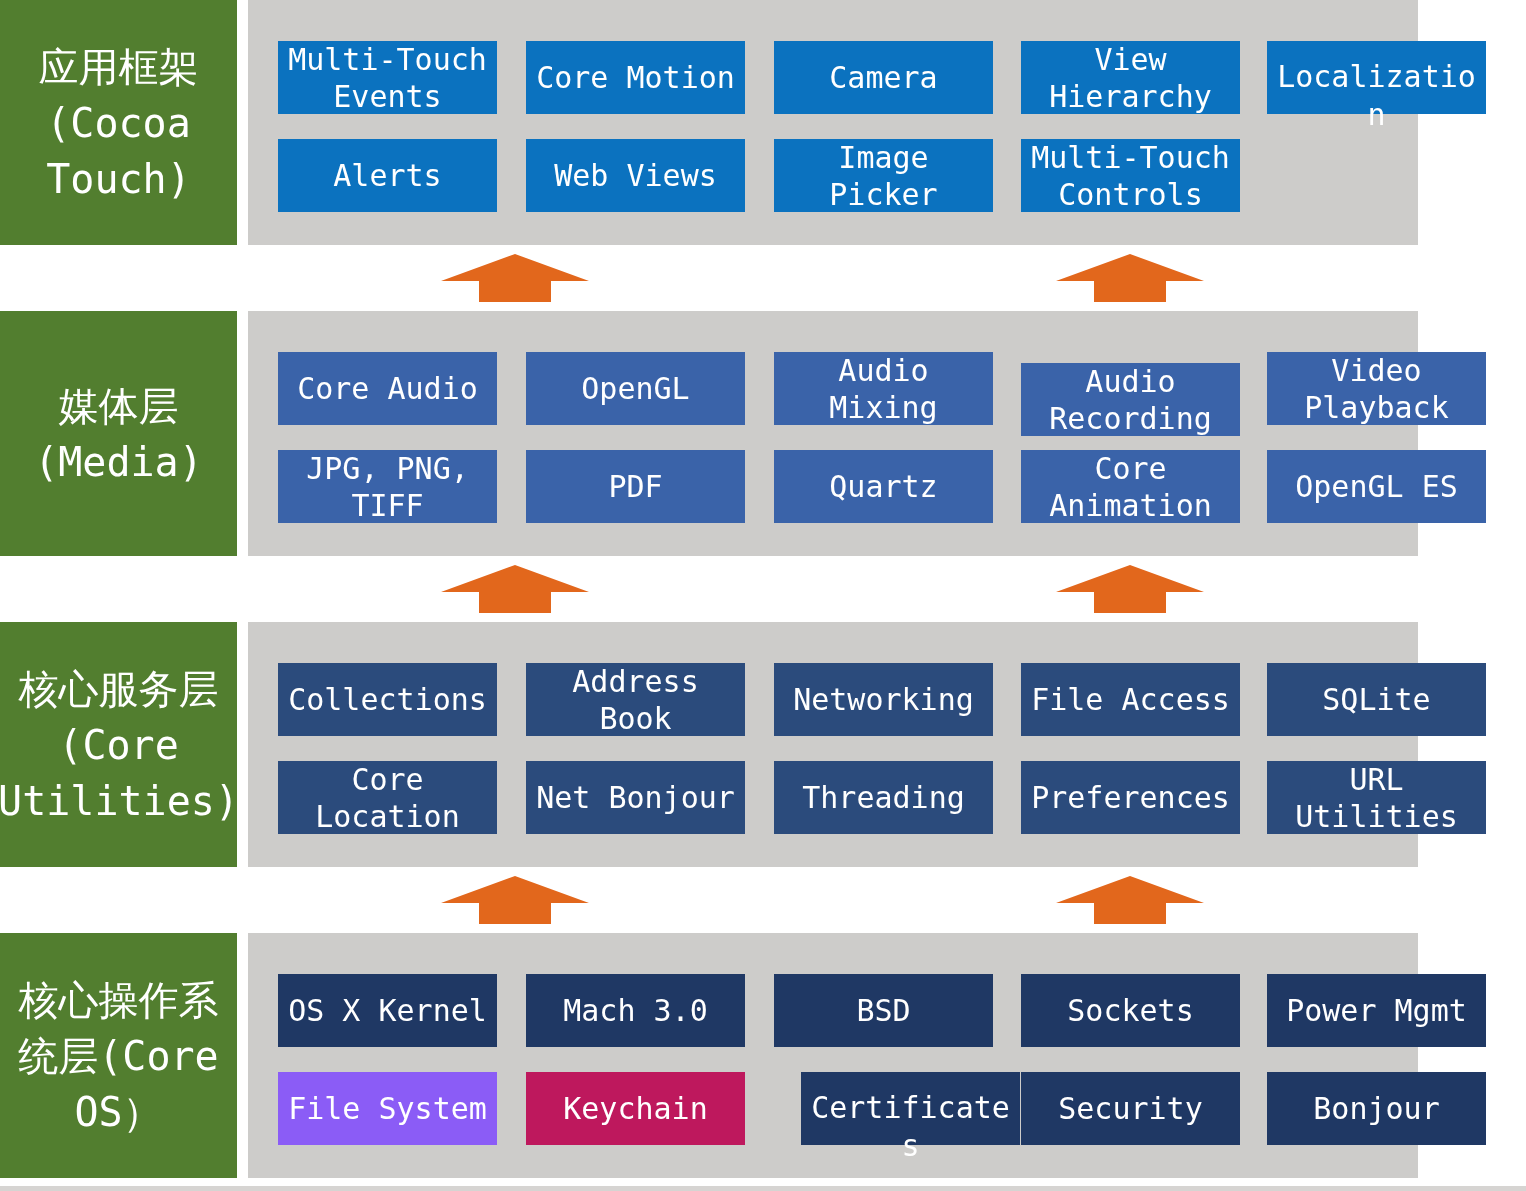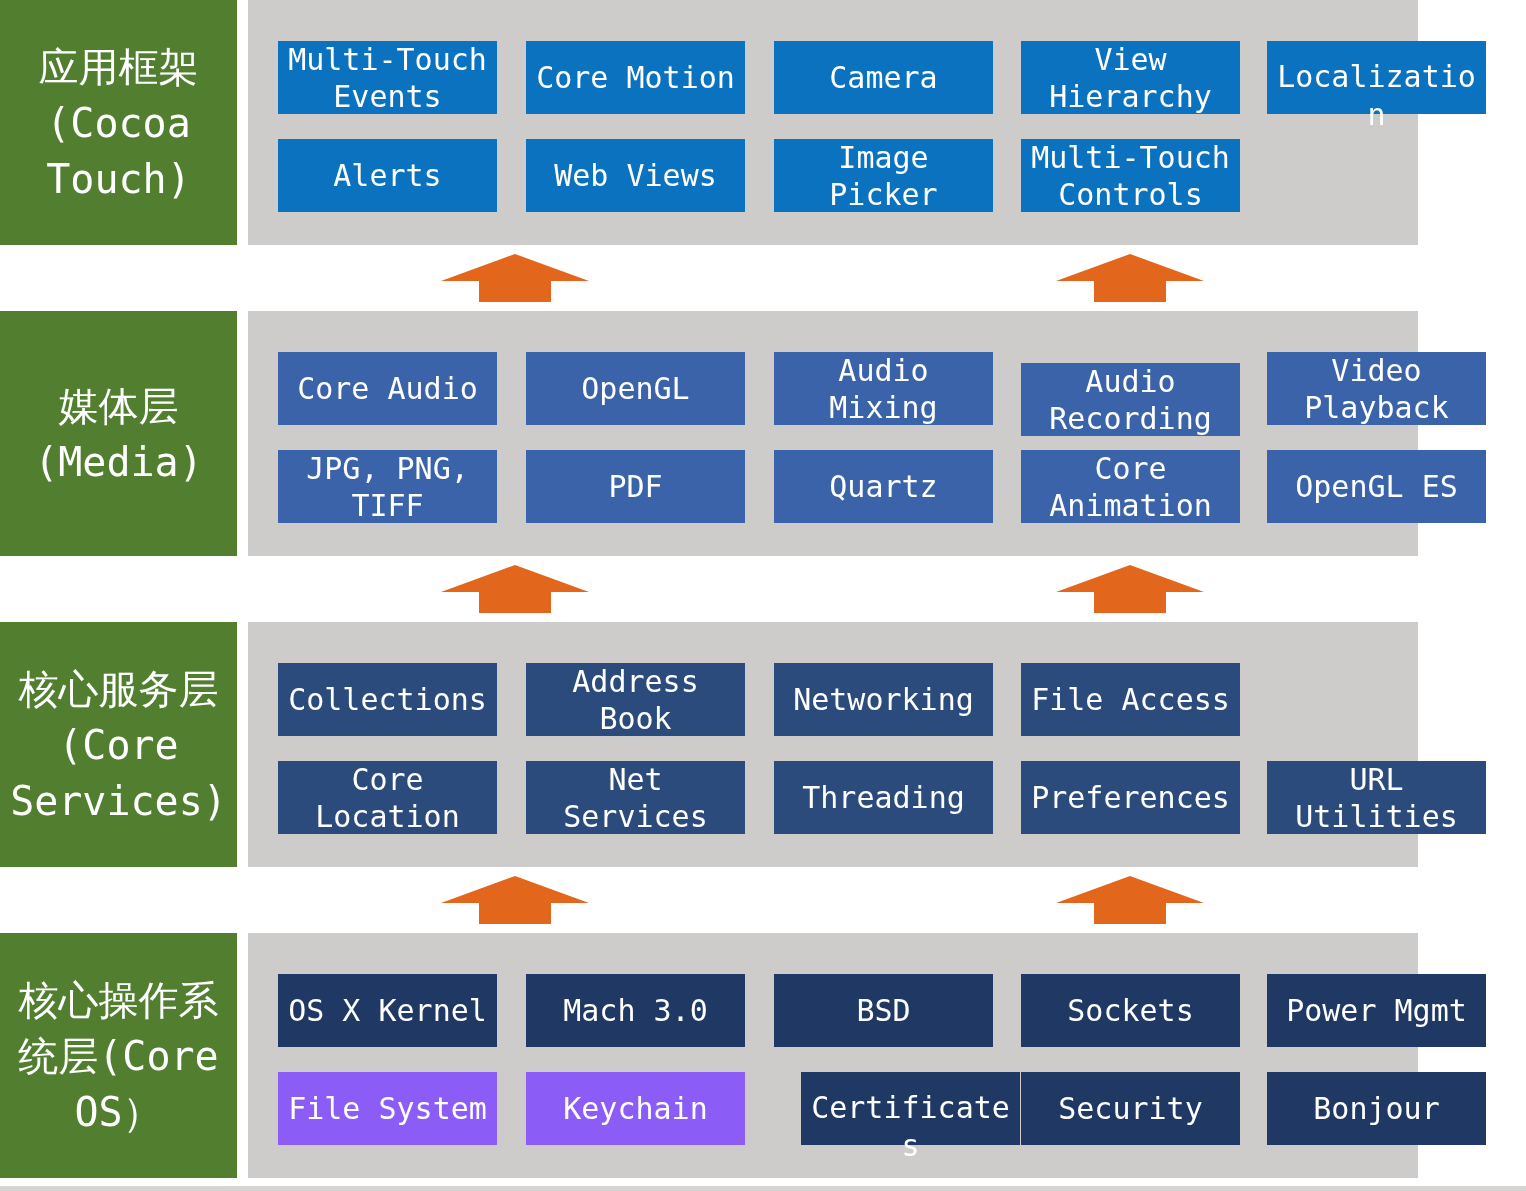--- a/index.html
+++ b/index.html
@@ -90,39 +90,42 @@
       </div>
       <div class="component-box" style="left: 773px; top: 139px; background: rgb(58, 99, 169);">
         <span class="box-text">Core Animation</span>
       </div>
       <div class="component-box" style="left: 1019px; top: 139px; background: rgb(58, 99, 169);">
         <span class="box-text">OpenGL ES</span>
       </div>
     </div>
     <div class="layer-label" style="top: 622px; background: rgb(82, 126, 47);">核心服务层
 (Core
-Services)</div>
+Utilities)</div>
     <div class="gray-band" style="top: 622px; background: rgb(205, 204, 202);">
       <div class="component-box" style="left: 30px; top: 41px; background: rgb(43, 75, 124);">
         <span class="box-text">Collections</span>
       </div>
       <div class="component-box" style="left: 278px; top: 41px; background: rgb(43, 75, 124);">
         <span class="box-text">Address Book</span>
       </div>
       <div class="component-box" style="left: 526px; top: 41px; background: rgb(43, 75, 124);">
         <span class="box-text">Networking</span>
       </div>
       <div class="component-box" style="left: 773px; top: 41px; background: rgb(43, 75, 124);">
         <span class="box-text">File Access</span>
       </div>
+      <div class="component-box" style="left: 1019px; top: 41px; background: rgb(43, 75, 124);">
+        <span class="box-text">SQLite</span>
+      </div>
       <div class="component-box" style="left: 30px; top: 139px; background: rgb(43, 75, 124);">
         <span class="box-text">Core Location</span>
       </div>
       <div class="component-box" style="left: 278px; top: 139px; background: rgb(43, 75, 124);">
-        <span class="box-text">Net Services</span>
+        <span class="box-text">Net Bonjour</span>
       </div>
       <div class="component-box" style="left: 526px; top: 139px; background: rgb(43, 75, 124);">
         <span class="box-text">Threading</span>
       </div>
       <div class="component-box" style="left: 773px; top: 139px; background: rgb(43, 75, 124);">
         <span class="box-text">Preferences</span>
       </div>
       <div class="component-box" style="left: 1019px; top: 139px; background: rgb(43, 75, 124);">
         <span class="box-text">URL Utilities</span>
       </div>
@@ -142,21 +145,21 @@
       </div>
       <div class="component-box" style="left: 773px; top: 41px; background: rgb(31, 56, 100);">
         <span class="box-text">Sockets</span>
       </div>
       <div class="component-box" style="left: 1019px; top: 41px; background: rgb(31, 56, 100);">
         <span class="box-text">Power Mgmt</span>
       </div>
       <div class="component-box" style="left: 30px; top: 139px; background: #8b5cf6;">
         <span class="box-text">File System</span>
       </div>
-      <div class="component-box" style="left: 278px; top: 139px; background: #8b5cf6;">
+      <div class="component-box" style="left: 278px; top: 139px; background: #be185d;">
         <span class="box-text">Keychain</span>
       </div>
       <div class="component-box overflow-label" style="left: 526px; top: 139px; background: rgb(31, 56, 100); margin-left: 27px;">
         <span class="box-text">Certificates</span>
       </div>
       <div class="component-box" style="left: 773px; top: 139px; background: rgb(31, 56, 100);">
         <span class="box-text">Security</span>
       </div>
       <div class="component-box" style="left: 1019px; top: 139px; background: rgb(31, 56, 100);">
         <span class="box-text">Bonjour</span>

